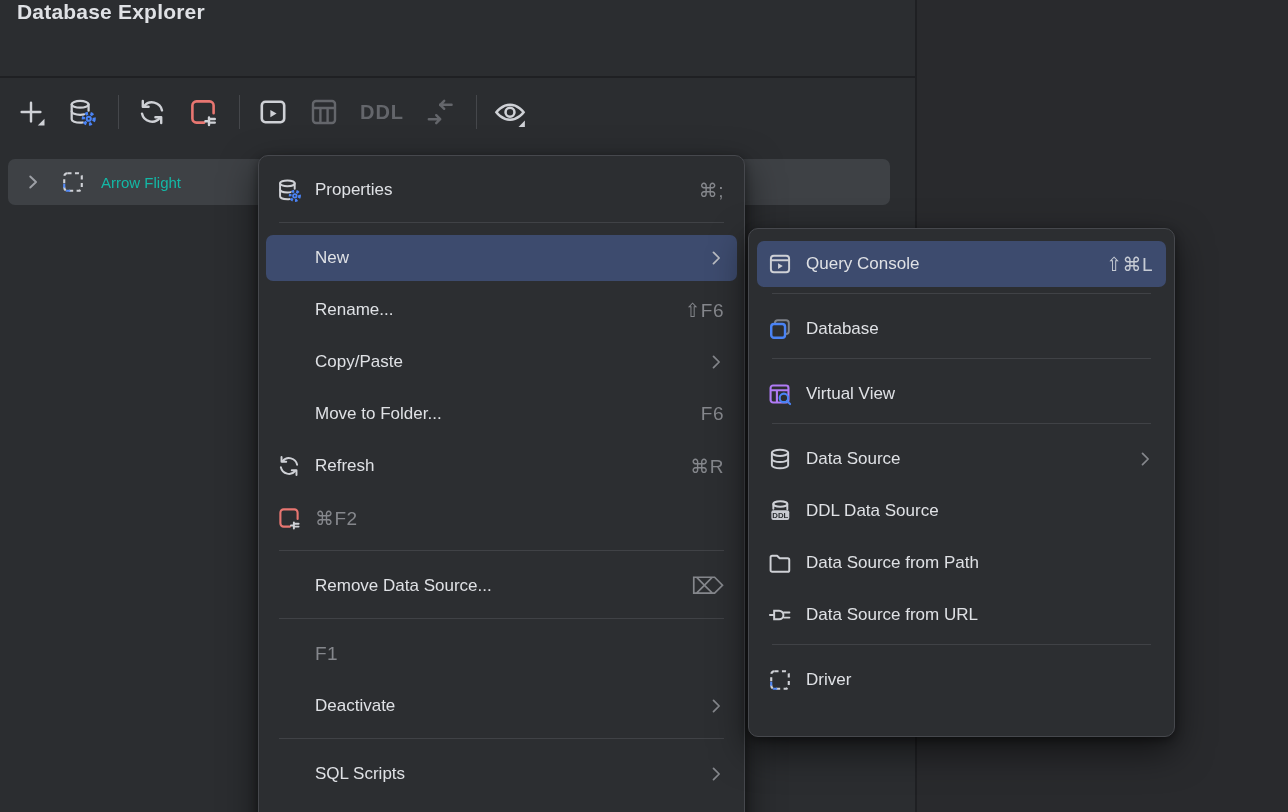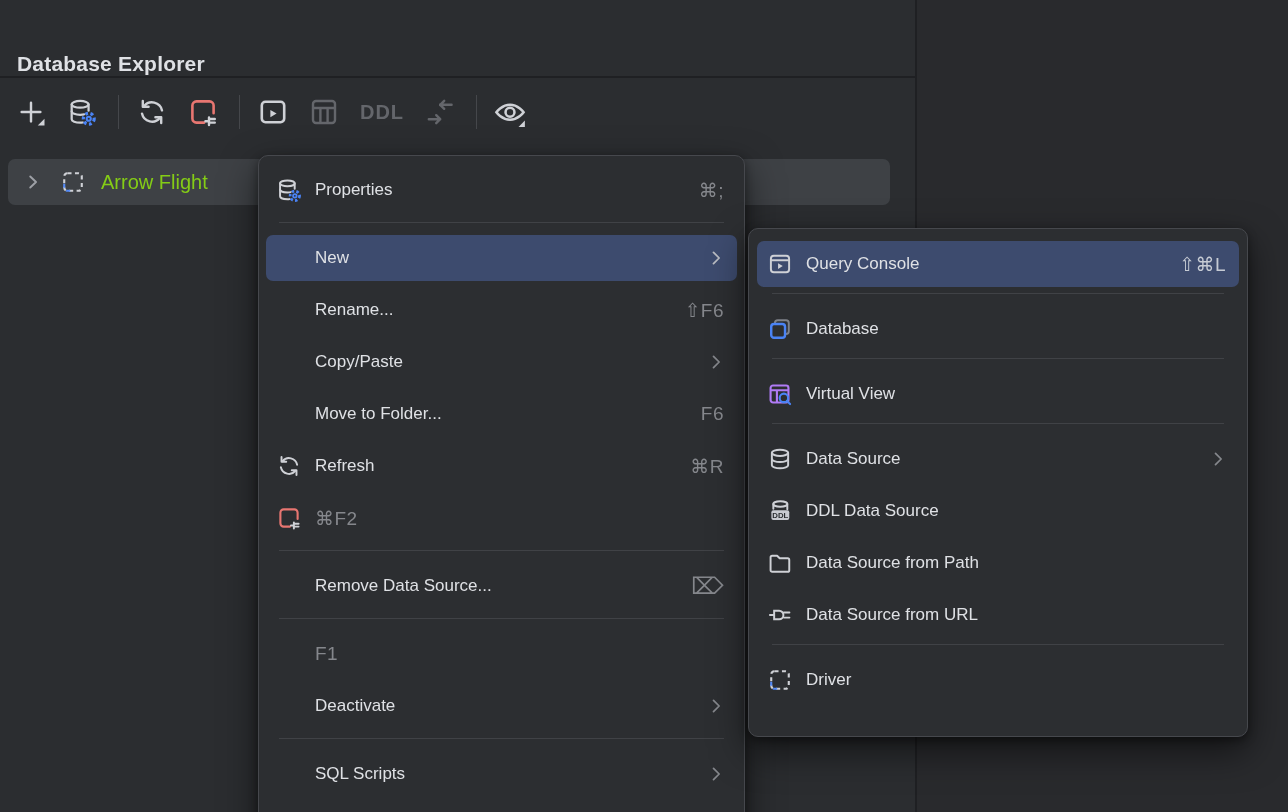--- a/index.html
+++ b/index.html
@@ -8,21 +8,21 @@
     font-family:"Liberation Sans","DejaVu Sans",sans-serif;
     background:#292a2d; position:relative;
     -webkit-font-smoothing:antialiased;
   }
 
   
   .tool-window { position:absolute; left:0; top:0; width:915px; height:812px; background:#2b2d30; }
   .v-divider { position:absolute; left:915px; top:0; width:2px; height:812px; background:#1f2023; }
 
   .panel-header {
-    height:78px; display:flex; align-items:flex-end; padding-left:17px;
+    height:78px; display:flex; align-items:flex-start; padding-left:17px;
     border-bottom:2px solid #1f2023;
   }
   .panel-title { font-size:21px; font-weight:bold; color:#dfe1e5; letter-spacing:.2px; }
 
   
   .toolbar { display:flex; align-items:center; height:68px; padding-left:12px; }
   .tb-btn {
     width:38px; height:38px; display:flex; align-items:center; justify-content:center;
     border-radius:6px; position:relative; margin-right:13px; flex:none;
   }
@@ -31,30 +31,30 @@
   .tb-btn svg { display:block; }
 
   
   .tree-row {
     position:absolute; left:8px; top:159px; width:882px; height:46px;
     background:#3e4145; border-radius:7px; display:flex; align-items:center;
     padding-left:14px; z-index:1;
   }
   .tree-chevron { margin-right:16px; display:flex; }
   .tree-icon { margin-right:15px; display:flex; }
-  .tree-label { font-size:20px; color:#84cc16; }
+  .tree-label { font-size:15px; color:#14b8a6; }
 
   
   .popup {
     position:absolute; background:#2c2e31; border:1px solid #46484d;
     border-radius:10px; box-shadow:0 14px 36px rgba(0,0,0,.55), 0 3px 10px rgba(0,0,0,.4);
     z-index:5;
   }
   .context-menu { left:258px; top:155px; width:487px; height:690px; padding:11px 7px; }
-  .submenu     { left:748px; top:228px; width:500px; height:509px; padding:12px 8px; }
+  .submenu     { left:748px; top:228px; width:427px; height:509px; padding:12px 8px; }
 
   .mi {
     height:46px; border-radius:7px; display:flex; align-items:center;
     padding:0 13px 0 10px; margin-bottom:6px;
   }
   .mi.selected { background:#3d4b6e; }
   .mi-icon { width:26px; height:26px; margin-right:13px; flex:none; display:flex; align-items:center; justify-content:center; }
   .mi-label { font-size:17px; color:#dfe1e5; flex:1; white-space:nowrap; }
   .mi-shortcut { font-size:19px; color:#85878c; white-space:nowrap; letter-spacing:.5px; }
   .mi.selected .mi-shortcut { color:#c6cbd4; }

